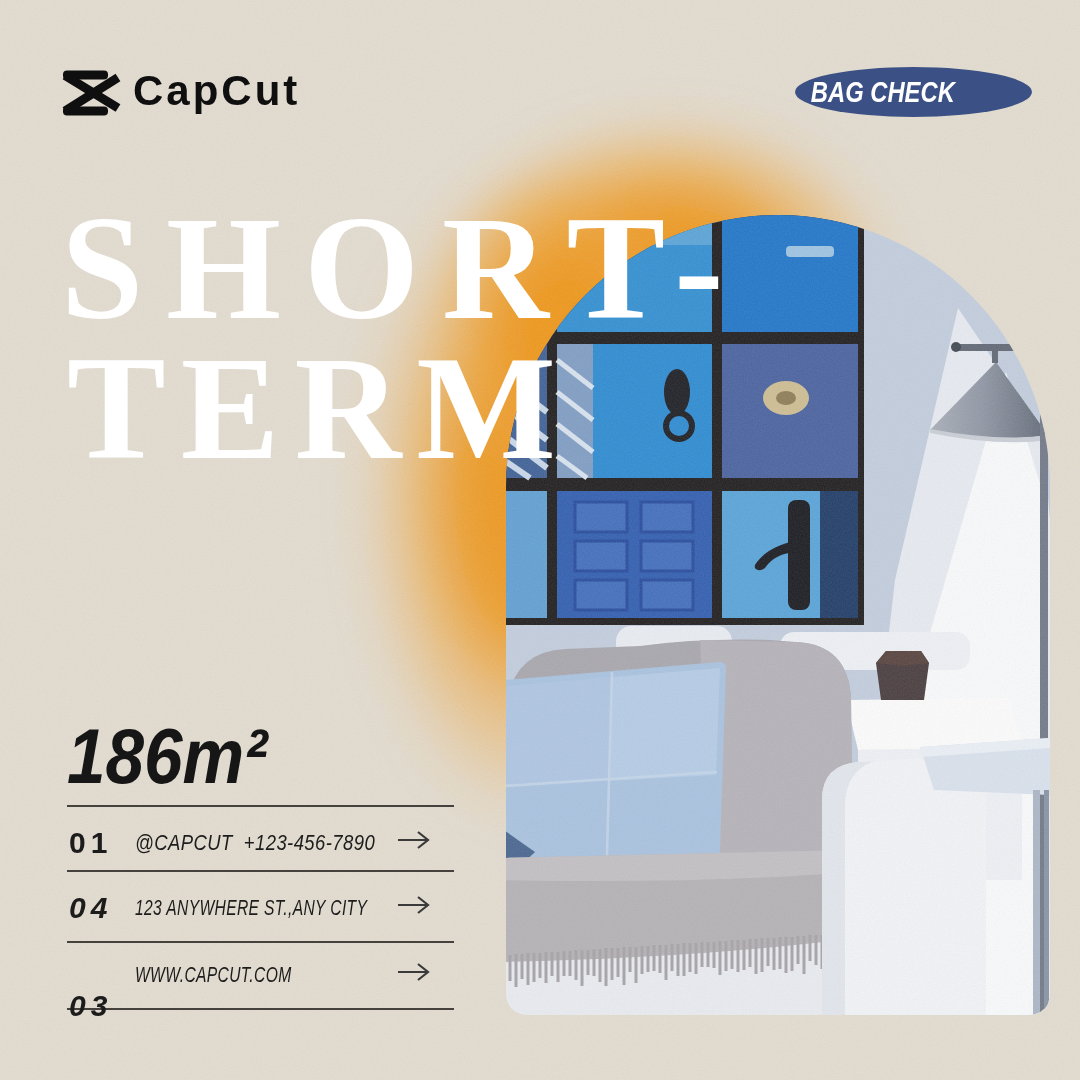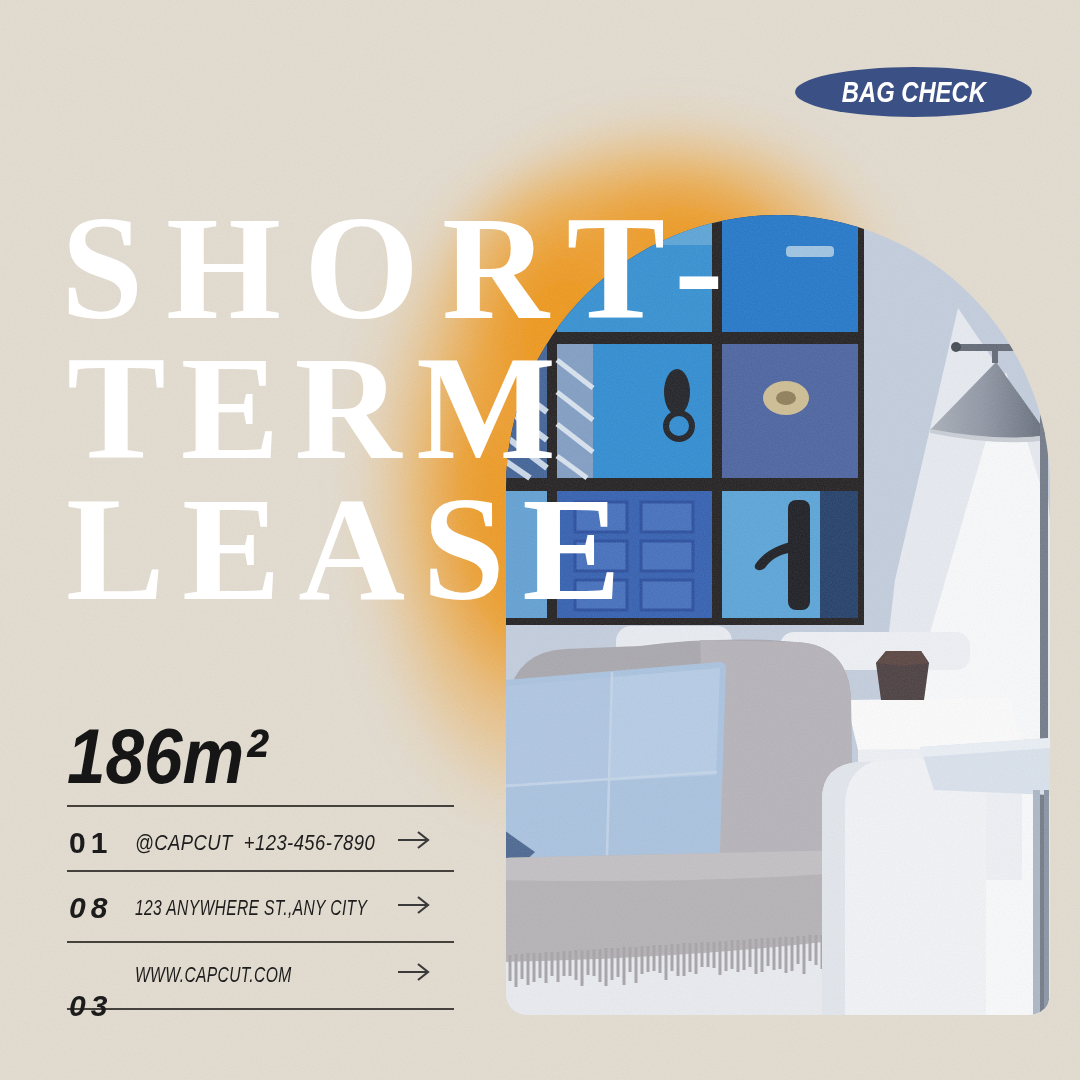--- a/index.html
+++ b/index.html
@@ -218,24 +218,38 @@
   </g>
 
   <rect x="0" y="0" width="1080" height="1080" filter="url(#gdark)" opacity="0.12"></rect>
   <rect x="0" y="0" width="1080" height="1080" filter="url(#glight)" opacity="0.13"></rect>
 </svg>
 
 <div class="hl" style="left:67px;top:334px;font-size:148px;letter-spacing:15px;">TERM</div>
 
 <div class="hl" style="left:61px;top:194px;font-size:148px;letter-spacing:22.8px;">SHORT-</div>
 
-<div class="hl" style="left:66px;top:475px;font-size:148px;letter-spacing:17.4px;">LEASE</div>
-
-
-<div class="abs" style="left:795px;top:67px;width:237px;height:50px;background:#3b5186;border-radius:50%;z-index:6;display:flex;align-items:center;justify-content:center;">
+
+<div class="abs" style="left:62px;top:69px;z-index:6">
+  <svg width="320" height="50" viewBox="0 0 320 50">
+
+    <g fill="#0f0f10">
+      <rect x="1" y="1.5" width="45" height="9" rx="4"></rect>
+      <rect x="1" y="37.5" width="45" height="9" rx="4"></rect>
+    </g>
+    <g stroke="#0f0f10" stroke-width="9" fill="none">
+      <line x1="3" y1="6.5" x2="56" y2="39"></line>
+      <line x1="3" y1="42" x2="56" y2="8.5"></line>
+    </g>
+
+    <text x="71" y="35.5" font-family="Liberation Sans, sans-serif" font-weight="700" font-size="42" letter-spacing="3" fill="#0f0f10">CapCut</text>
+  </svg>
+</div>
+
+<div class="abs" style="left:795px;top:67px;width:237px;height:50px;background:#3b5186;border-radius:50%;z-index:6;display:flex;align-items:center;">
   <span style="color:#fff;font-style:italic;font-weight:700;font-size:29px;letter-spacing:0px;display:inline-block;transform:scaleX(0.82);">BAG CHECK</span>
 </div>
 
 <div class="abs" style="left:67px;top:712px;z-index:6;color:#161616;font-style:italic;font-weight:700;font-size:77px;letter-spacing:0px;transform:scaleX(0.90);transform-origin:0 0;">186m²</div>
 
 <div class="abs" style="left:67px;top:805px;width:387px;height:2px;background:#45423e;z-index:6"></div>
 
 <div class="abs" style="left:67px;top:870px;width:387px;height:2px;background:#45423e;z-index:6"></div>
 
 <div class="abs" style="left:67px;top:941px;width:387px;height:2px;background:#45423e;z-index:6"></div>
@@ -243,21 +257,21 @@
 <div class="abs" style="left:67px;top:1008px;width:387px;height:2px;background:#45423e;z-index:6"></div>
 
 <div class="abs" style="left:69px;top:826px;z-index:6;color:#1c1c1c;font-weight:700;font-size:30px;letter-spacing:5px;">01</div>
 
 <div class="abs" style="left:135px;top:830px;z-index:6;color:#1c1c1c;font-style:italic;font-size:22px;letter-spacing:0.5px;transform:scaleX(0.84);transform-origin:0 0;white-space:nowrap;">@CAPCUT&nbsp; +123-456-7890</div>
 
 <svg class="abs" style="left:396px;top:828px;z-index:6" width="36" height="24" viewBox="0 0 36 24">
       <path d="M2,12 L32,12 M22,4 L32,12 L22,20" stroke="#3a3a3a" stroke-width="2.2" fill="none"></path>
     </svg>
 
-<div class="abs" style="left:69px;top:891px;z-index:6;color:#1c1c1c;font-style:italic;font-weight:700;font-size:30px;letter-spacing:5px;">08</div>
+<div class="abs" style="left:69px;top:891px;z-index:6;color:#1c1c1c;font-style:italic;font-weight:700;font-size:30px;letter-spacing:5px;">04</div>
 
 <div class="abs" style="left:135px;top:895px;z-index:6;color:#1c1c1c;font-style:italic;font-size:22px;letter-spacing:0.5px;transform:scaleX(0.71);transform-origin:0 0;white-space:nowrap;">123 ANYWHERE ST.,ANY CITY</div>
 
 <svg class="abs" style="left:396px;top:893px;z-index:6" width="36" height="24" viewBox="0 0 36 24">
       <path d="M2,12 L32,12 M22,4 L32,12 L22,20" stroke="#3a3a3a" stroke-width="2.2" fill="none"></path>
     </svg>
 
 <div class="abs" style="left:69px;top:958px;z-index:6;color:#1c1c1c;font-style:italic;font-weight:700;font-size:30px;letter-spacing:5px;margin-top:31px;">03</div>
 
 <div class="abs" style="left:135px;top:962px;z-index:6;color:#1c1c1c;font-style:italic;font-size:22px;letter-spacing:0.5px;transform:scaleX(0.71);transform-origin:0 0;white-space:nowrap;">WWW.CAPCUT.COM</div>

